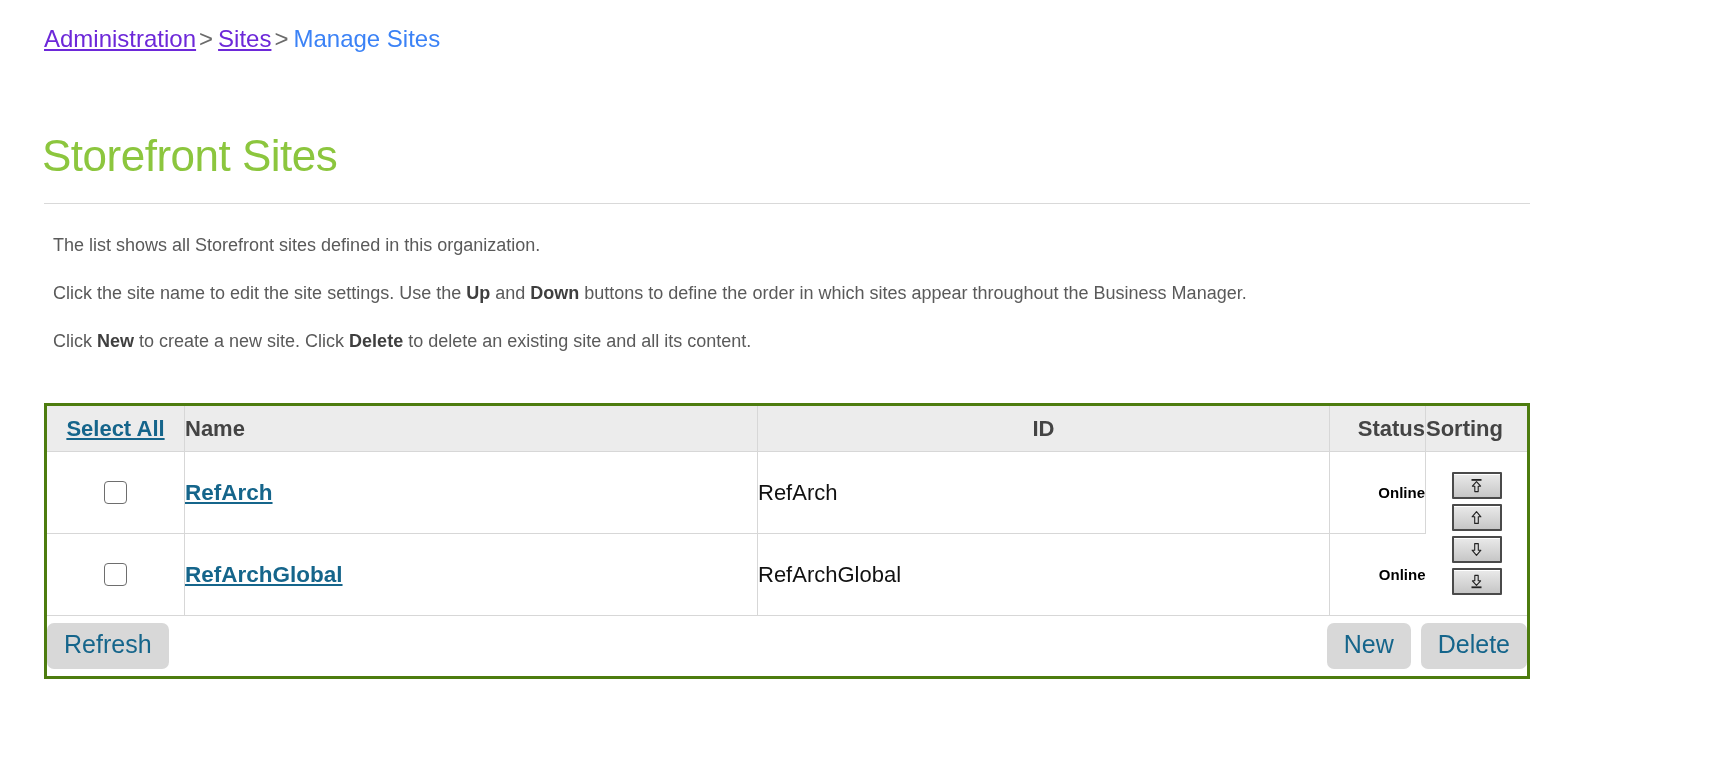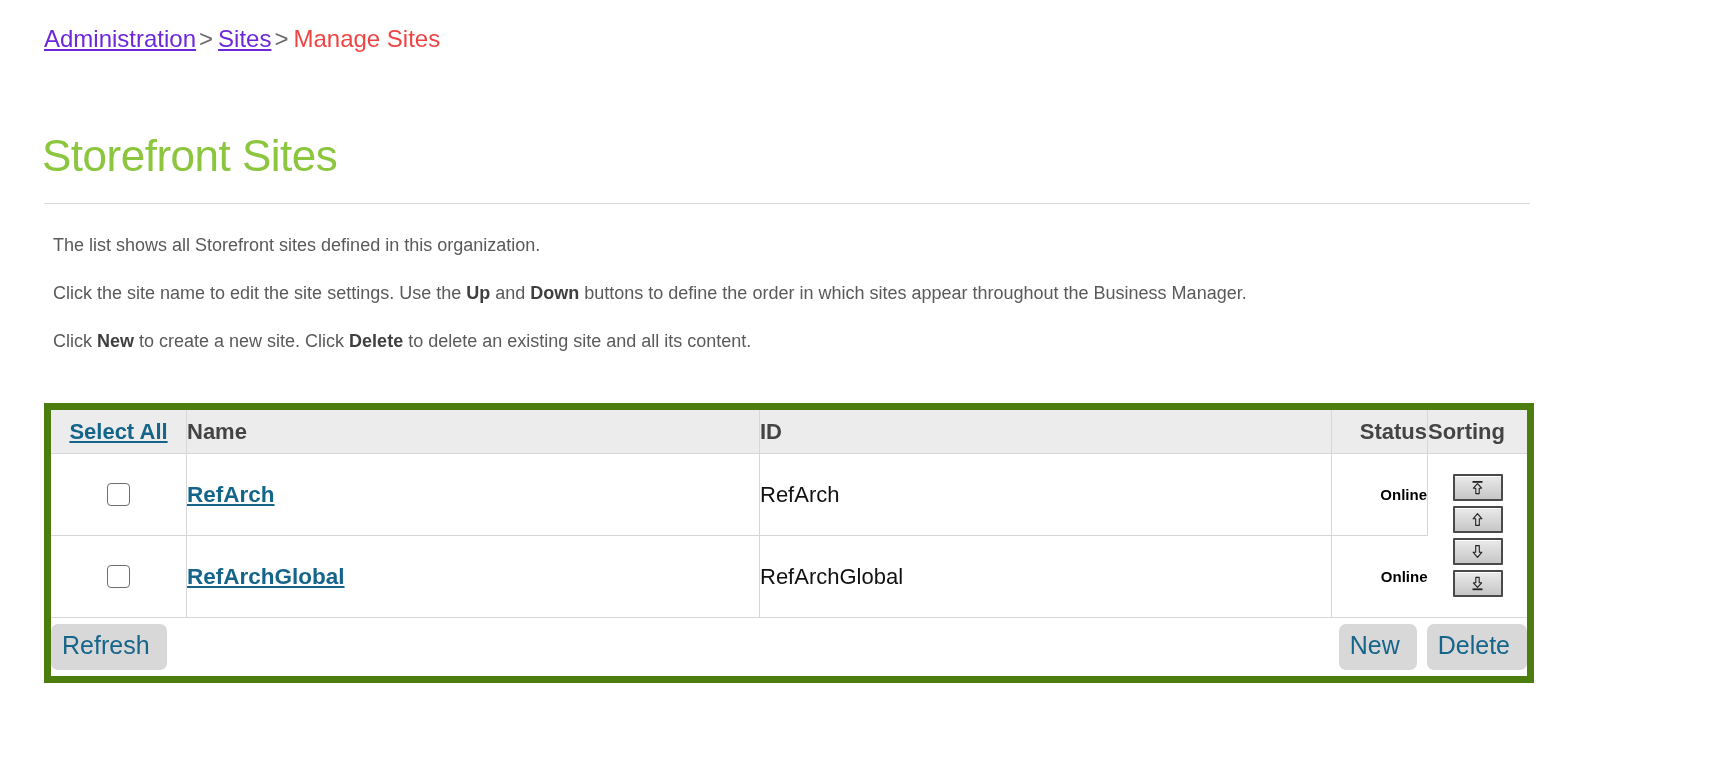--- a/index.html
+++ b/index.html
@@ -37,21 +37,21 @@
   .breadcrumb a {
     color: #6d28d9;
     text-decoration: underline;
     cursor: pointer;
   }
   .breadcrumb .sep {
     color: #6b6b6b;
     padding: 0 5px 0 3px;
   }
   .breadcrumb .current {
-    color: #ef4444;
+    color: #3b82f6;
   }
 
   
   .page-title {
     position: absolute;
     left: 42px;
     top: 88px;
     font-size: 44px;
     line-height: 78px;
     font-weight: 400;
@@ -91,21 +91,21 @@
     position: absolute;
     left: 44px;
     top: 403px;
     width: 1485px;
   }
   table.sites {
     border-collapse: collapse;
     width: 1485px;
     table-layout: fixed;
     background: #ffffff;
-    border: 7px solid #4d7c0f;
+    border: 3px solid #4d7c0f;
   }
   table.sites th,
   table.sites td {
     border-right: 1px solid #d7d7d7;
     border-bottom: 1px solid #d7d7d7;
     padding: 0;
     vertical-align: middle;
   }
   table.sites th:last-child,
   table.sites td:last-child { border-right: none; }
@@ -115,21 +115,21 @@
     height: 47px;
     font-size: 22px;
     font-weight: bold;
     color: #444444;
     text-align: left;
     padding: 0 12px;
     white-space: nowrap;
   }
   th.col-select { width: 139px; text-align: center; padding: 0; }
   th.col-name   { width: 573px; }
-  th.col-id     { width: 572px; }
+  th.col-id     { width: 572px; text-align: center; }
   th.col-status { width: 96px; text-align: right; padding: 0 6px; }
   th.col-sorting{ width: 103px; text-align: left; padding: 0 6px; }
 
   th.col-select a.select-all {
     color: #15658B;
     text-decoration: underline;
     font-weight: bold;
     font-size: 22px;
     cursor: pointer;
   }
@@ -215,21 +215,21 @@
   }
   .footer-right { display: flex; gap: 10px; }
   .btn {
     background: #d8d8d8;
     color: #15658B;
     border: none;
     border-radius: 7px;
     font-family: "Liberation Sans", sans-serif;
     font-size: 25px;
     line-height: 1;
-    padding: 9px 17px 12px 11px;
+    padding: 9px 17px 12px 17px;
     cursor: pointer;
     white-space: nowrap;
   }
 </style>
 </head>
 <body>
 
 <div class="page">
 
   <div class="breadcrumb">

